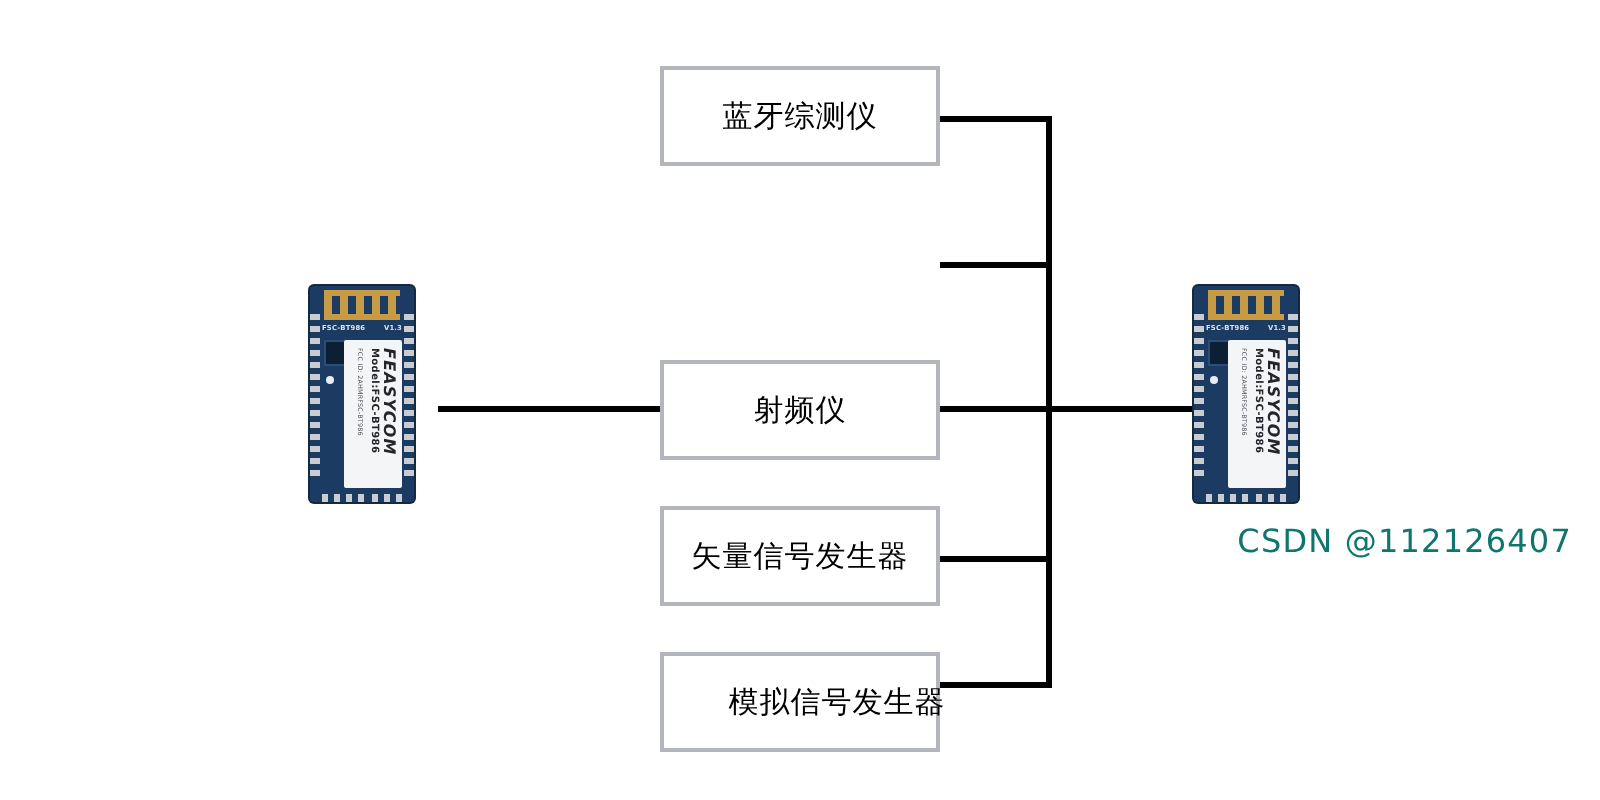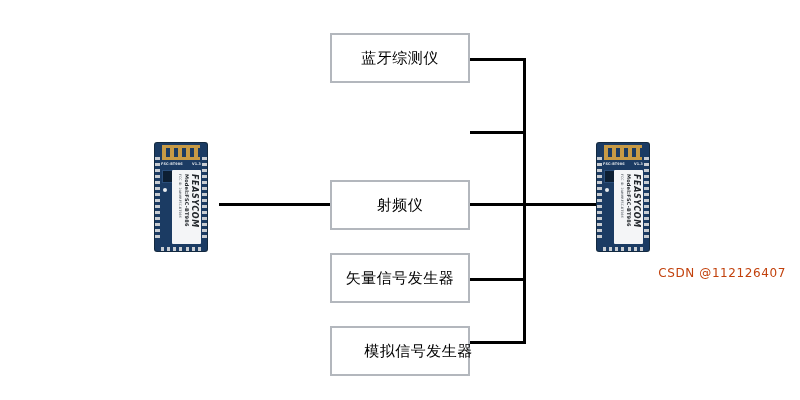--- a/index.html
+++ b/index.html
@@ -130,21 +130,21 @@
   }
   .lt-fcc{
     left:9px;top:4px;
     transform:rotate(90deg);
     font-size:3.2px;letter-spacing:0.1px;color:#4a5159;
   }
 
   
   .watermark{
     position:absolute;right:14px;bottom:8px;
-    font-size:12px;color:#c2410c;letter-spacing:0.6px;
+    font-size:16px;color:#0f766e;letter-spacing:0.6px;
     z-index:8;
   }
 </style>
 </head>
 <body>
 
 <div id="canvas">
 
   <div class="wire wire-h" style="left:219px;top:203px;width:111px;"></div>
 

